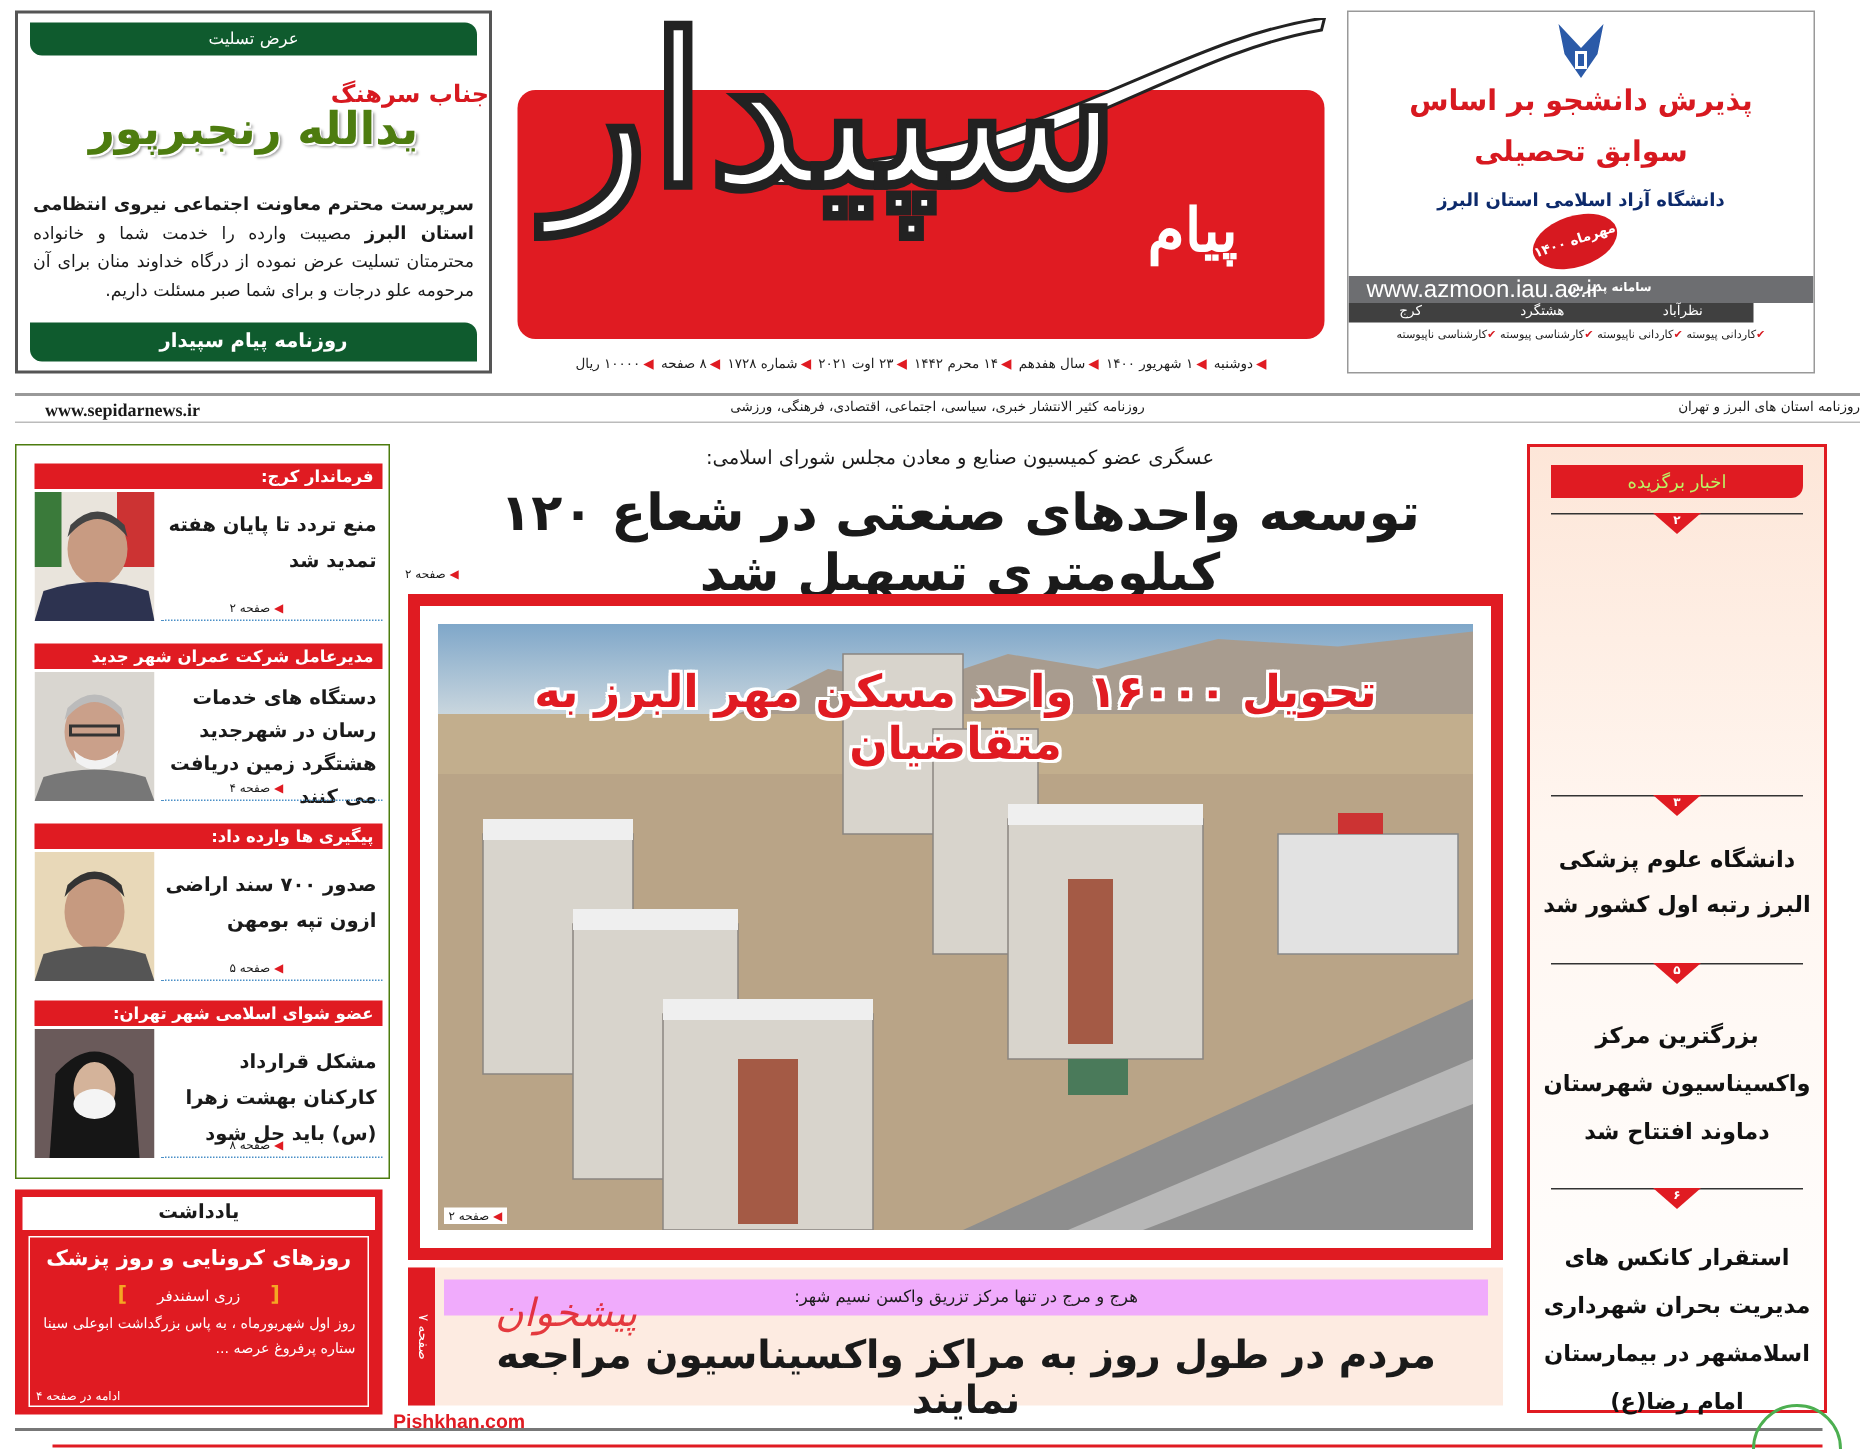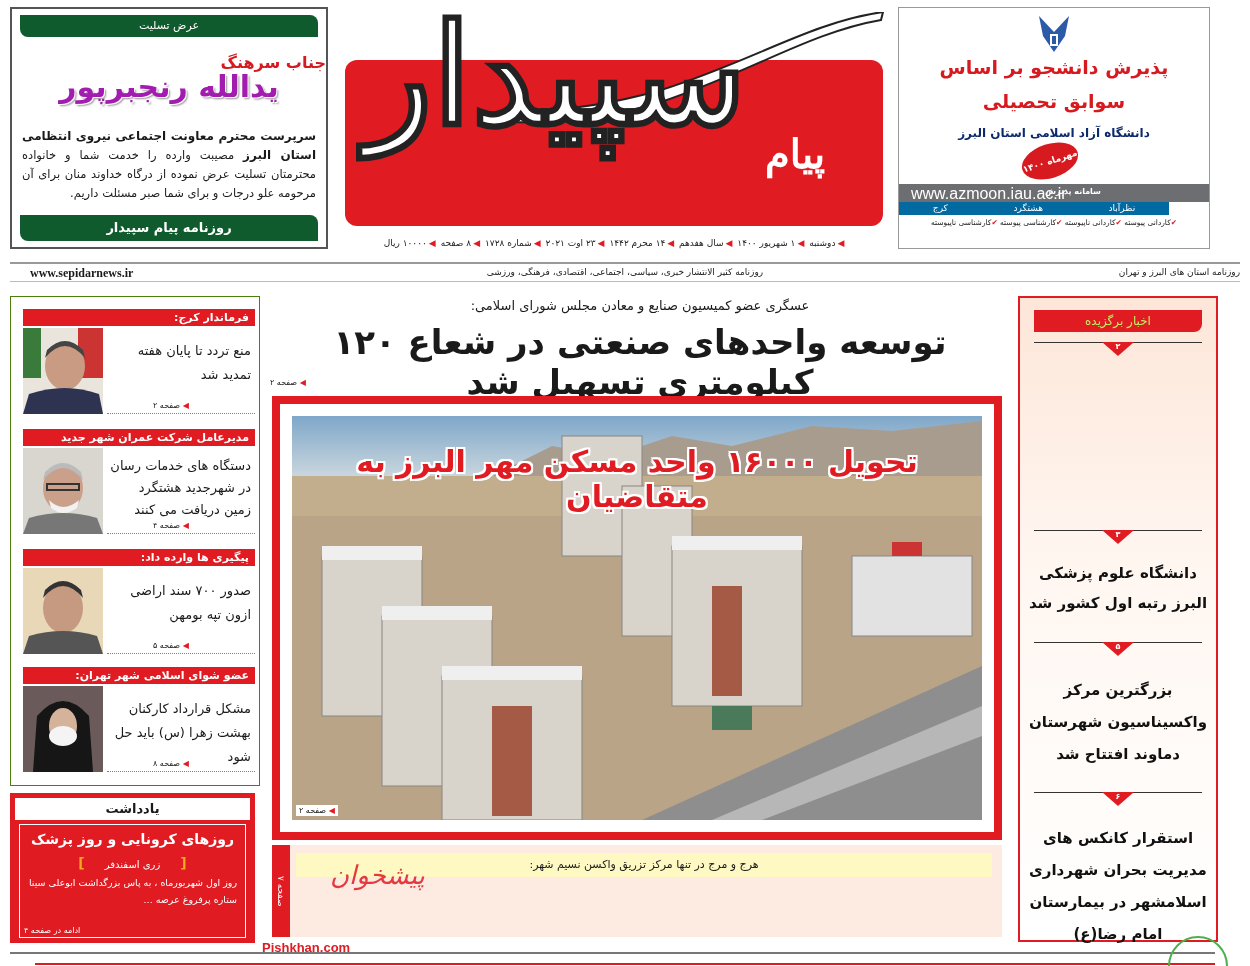--- a/index.html
+++ b/index.html
@@ -7,21 +7,21 @@
   body { font-family: "DejaVu Sans", sans-serif; color: #1a1a1a; position: relative; }
   .abs { position: absolute; }
   .rtl { direction: rtl; }
 
   
   #condolence { left: 10px; top: 7px; width: 318px; height: 242px; border: 2px solid #555; background: #fff; }
   #condolence .bar { position: absolute; left: 8px; right: 8px; height: 22px; background: #0f5b2e; color: #fff; border-radius: 0 8px 0 8px; text-align: center; font-size: 11px; line-height: 22px; }
   #condolence .bar.top { top: 6px; }
   #condolence .bar.bottom { bottom: 6px; height: 26px; line-height: 26px; font-size: 13px; font-weight: bold; }
   #condolence .rank { position: absolute; top: 44px; left: 0; right: 0; text-align: right; color: #d71920; font-weight: bold; font-size: 16px; padding-left: 35px; }
-  #condolence .name { position: absolute; top: 60px; left: 0; right: 0; text-align: center; color: #a21caf; font-weight: bold; font-size: 30px; text-shadow: 1px 1px 0 #fff, 2px 2px 2px #999; }
+  #condolence .name { position: absolute; top: 60px; left: 0; right: 0; text-align: center; color: #4d7c0f; font-weight: bold; font-size: 30px; text-shadow: 1px 1px 0 #fff, 2px 2px 2px #999; }
   #condolence .body { position: absolute; top: 118px; left: 10px; right: 10px; text-align: justify; font-size: 11.5px; line-height: 19px; }
   #condolence .body b { font-weight: bold; font-size: 12px; }
 
   
   #masthead { left: 345px; top: 60px; width: 538px; height: 166px; background: #e01b22; border-radius: 12px; overflow: visible; }
   #masthead .logo-main { position: absolute; left: 20px; top: -55px; font-family: "DejaVu Serif", serif; font-size: 140px; color: #fff; font-weight: bold; -webkit-text-stroke: 2px #222; line-height: 1; }
   #masthead .logo-sub { position: absolute; left: 420px; top: 70px; font-family: "DejaVu Serif", serif; font-size: 40px; color: #fff; font-weight: bold; }
   #masthead .swash { position: absolute; right: -8px; top: -48px; width: 380px; height: 120px; }
   #issue-line { left: 345px; top: 238px; width: 540px; text-align: center; font-size: 9px; color: #222; }
   #issue-line .tri { color: #e01b22; margin: 0 2px; }
@@ -29,38 +29,38 @@
   
   #uni-ad { left: 898px; top: 7px; width: 312px; height: 242px; border: 1px solid #999; background: #fff; overflow: hidden; }
   #uni-ad .emblem { position: absolute; left: 138px; top: 6px; width: 34px; height: 40px; }
   #uni-ad .head1 { position: absolute; top: 48px; left: 0; right: 0; text-align: center; color: #d71920; font-weight: bold; font-size: 19px; }
   #uni-ad .head2 { position: absolute; top: 82px; left: 0; right: 0; text-align: center; color: #d71920; font-weight: bold; font-size: 19px; }
   #uni-ad .uni-name { position: absolute; top: 118px; left: 0; right: 0; text-align: center; color: #0d2a6b; font-weight: bold; font-size: 12px; }
   #uni-ad .date-badge { position: absolute; left: 122px; top: 136px; width: 58px; height: 34px; border-radius: 50%; background: #d71920; color: #fff; font-size: 9px; font-weight: bold; text-align: center; line-height: 34px; transform: rotate(-18deg); }
   #uni-ad .url-bar { position: absolute; top: 176px; left: 0; right: 0; height: 18px; background: #6d6e71; color: #fff; }
   #uni-ad .url-bar .url { position: absolute; left: 12px; top: 1px; font-size: 16px; font-family: "Liberation Sans", sans-serif; }
   #uni-ad .url-bar .lbl { position: absolute; right: 108px; top: 3px; font-size: 8px; font-weight: bold; }
-  #uni-ad .cities { position: absolute; top: 194px; left: 0; right: 40px; height: 13px; background: #0369a1; color: #fff; font-size: 9px; display: flex; justify-content: space-around; flex-direction: row-reverse; line-height: 13px; padding: 0 10px; gap: 18px; }
+  #uni-ad .cities { position: absolute; top: 194px; left: 0; right: 40px; height: 13px; background: #404040; color: #fff; font-size: 9px; display: flex; justify-content: space-around; flex-direction: row-reverse; line-height: 13px; padding: 0 10px; gap: 18px; }
   #uni-ad .degrees { position: absolute; top: 210px; left: 4px; right: 4px; font-size: 7.5px; color: #222; text-align: center; }
   #uni-ad .degrees .chk { color: #d71920; font-weight: bold; }
   #uni-ad .footer { position: absolute; bottom: 0; left: 0; right: 0; height: 16px; background: #1d1d3a; color: #fff; font-size: 9px; line-height: 16px; padding: 0 4px; display: flex; justify-content: space-between; flex-direction: row-reverse; }
   #uni-ad .footer .site { font-family: "Liberation Sans", sans-serif; font-weight: bold; font-size: 11px; }
 
   
   #band { left: 10px; top: 262px; width: 1230px; height: 20px; border-top: 2px solid #999; border-bottom: 1px solid #bbb; font-size: 9px; }
   #band .site { position: absolute; left: 20px; top: 2px; font-family: "Liberation Serif", serif; font-size: 12px; font-weight: bold; }
   #band .desc { position: absolute; left: 0; right: 0; top: 3px; text-align: center; }
   #band .region { position: absolute; right: 0; top: 3px; }
 
   
   #left-col { left: 10px; top: 296px; width: 250px; height: 490px; border: 1px solid #4d7c0f; }
   .lc-item { position: absolute; left: 12px; width: 232px; }
   .lc-item .kicker { height: 17px; background: #e01b22; color: #fff; font-weight: bold; font-size: 11px; line-height: 17px; text-align: right; padding-right: 6px; }
   .lc-item .photo { position: absolute; left: 0; top: 19px; width: 80px; height: 86px; }
-  .lc-item .title { position: absolute; left: 86px; right: 4px; top: 30px; font-weight: normal; font-size: 13px; line-height: 24px; }
+  .lc-item .title { position: absolute; left: 86px; right: 4px; top: 30px; font-weight: bold; font-size: 13px; line-height: 24px; }
   .lc-item .page { position: absolute; left: 130px; top: 92px; font-size: 8px; }
   .lc-item .page .tri { color: #e01b22; }
   .lc-item .dots { position: absolute; left: 84px; right: 0; top: 104px; border-bottom: 1px dotted #4a8fc7; }
 
   
   #note { left: 10px; top: 793px; width: 245px; height: 150px; background: #e01b22; padding: 5px; }
   #note .hdr { background: #fff; height: 22px; text-align: center; font-weight: bold; font-size: 13px; line-height: 22px; }
   #note .inner { position: absolute; left: 9px; right: 9px; top: 31px; bottom: 5px; border: 1px solid #fff; color: #fff; text-align: right; padding: 6px 8px; }
   #note .t { font-weight: bold; font-size: 14px; text-align: center; margin-bottom: 8px; }
   #note .author { text-align: center; font-size: 10px; margin-bottom: 3px; }
@@ -75,21 +75,21 @@
   #lead-page .tri, #photo-page .tri { color: #e01b22; }
 
   #photo-frame { left: 272px; top: 396px; width: 730px; height: 444px; border: 8px solid #e01b22; background: #fff; }
   #photo { position: absolute; left: 12px; top: 12px; width: 690px; height: 404px; overflow: hidden; background: #c8b79c; }
   #photo svg { position: absolute; left: 0; top: 0; }
   #photo-headline { position: absolute; left: 0; right: 0; top: 28px; text-align: center; color: #e01b22; font-weight: bold; font-size: 30px; text-shadow: 2px 0 0 #fff, -2px 0 0 #fff, 0 2px 0 #fff, 0 -2px 0 #fff, 2px 2px 0 #fff, -2px -2px 0 #fff, 2px -2px 0 #fff, -2px 2px 0 #fff; }
   #photo-page { position: absolute; left: 4px; bottom: 4px; background: #fff; font-size: 8px; padding: 1px 3px; }
 
   #secondary { left: 272px; top: 845px; width: 730px; height: 92px; background: #fdebe1; }
   #secondary .vtab { position: absolute; left: 0; top: 0; width: 18px; height: 92px; background: #e01b22; color: #fff; font-size: 9px; writing-mode: vertical-rl; text-align: center; line-height: 18px; }
-  #secondary .kick { position: absolute; left: 24px; right: 10px; top: 8px; height: 24px; background: #fef9c3; text-align: center; font-size: 11px; line-height: 24px; }
+  #secondary .kick { position: absolute; left: 24px; right: 10px; top: 8px; height: 24px; background: #f0abfc; text-align: center; font-size: 11px; line-height: 24px; }
   #secondary .title { position: absolute; left: 24px; right: 10px; top: 44px; text-align: center; font-weight: bold; font-size: 26px; }
 
   
   #right-col { left: 1018px; top: 296px; width: 200px; height: 646px; border: 2px solid #e01b22; background: linear-gradient(#fde6d8, #fff6f0 40%, #ffffff); }
   #right-col .hdr { position: absolute; left: 14px; right: 14px; top: 12px; height: 22px; background: #e01b22; color: #bef264; text-align: center; font-size: 12px; line-height: 22px; border-radius: 0 0 8px 0; }
   .rc-sep { position: absolute; left: 14px; right: 14px; height: 0; border-top: 1px solid #333; }
   .rc-sep .num { position: absolute; left: 50%; top: -1px; margin-left: -16px; width: 0; height: 0; border-left: 16px solid transparent; border-right: 16px solid transparent; border-top: 14px solid #e01b22; }
   .rc-sep .numtxt { position: absolute; left: 50%; top: -1px; width: 20px; margin-left: -10px; text-align: center; color: #fff; font-size: 8px; font-weight: bold; }
   .rc-item { position: absolute; left: 8px; right: 8px; text-align: center; font-weight: bold; color: #111; }
 
@@ -273,20 +273,21 @@
       <rect x="420" y="290" width="40" height="24" fill="#4a7a5a"></rect>
     </svg>
     <div id="photo-headline" class="rtl">تحویل ۱۶۰۰۰ واحد مسکن مهر البرز به متقاضیان</div>
     <div id="photo-page" class="rtl"><span class="tri">◀</span> <span>صفحه ۲</span></div>
   </div>
 </div>
 
 <div id="secondary" class="abs rtl">
   <div class="vtab">صفحه ۷</div>
   <div class="kick">هرج و مرج در تنها مرکز تزریق واکسن نسیم شهر:</div>
+  <div class="title">مردم در طول روز به مراکز واکسیناسیون مراجعه نمایند</div>
 </div>
 
 <div id="right-col" class="abs rtl">
   <div class="hdr">اخبار برگزیده</div>
 
   <div class="rc-sep" style="top:44px;">
       <div class="num"></div>
       <div class="numtxt">۲</div>
     </div>
 

